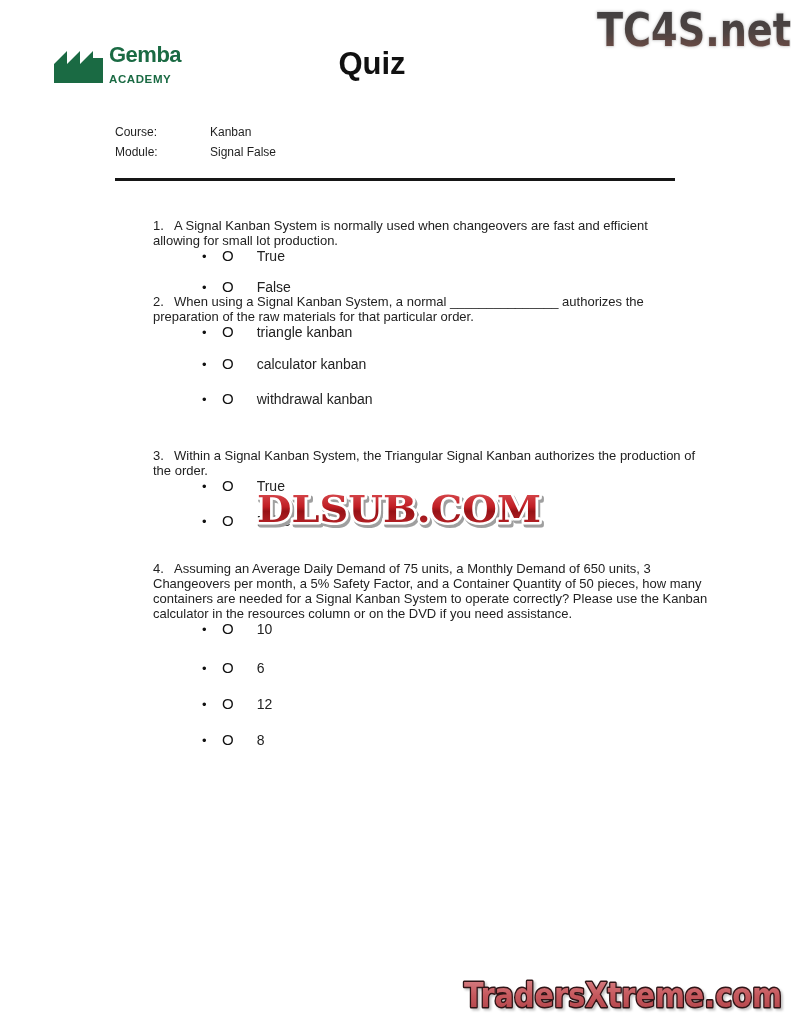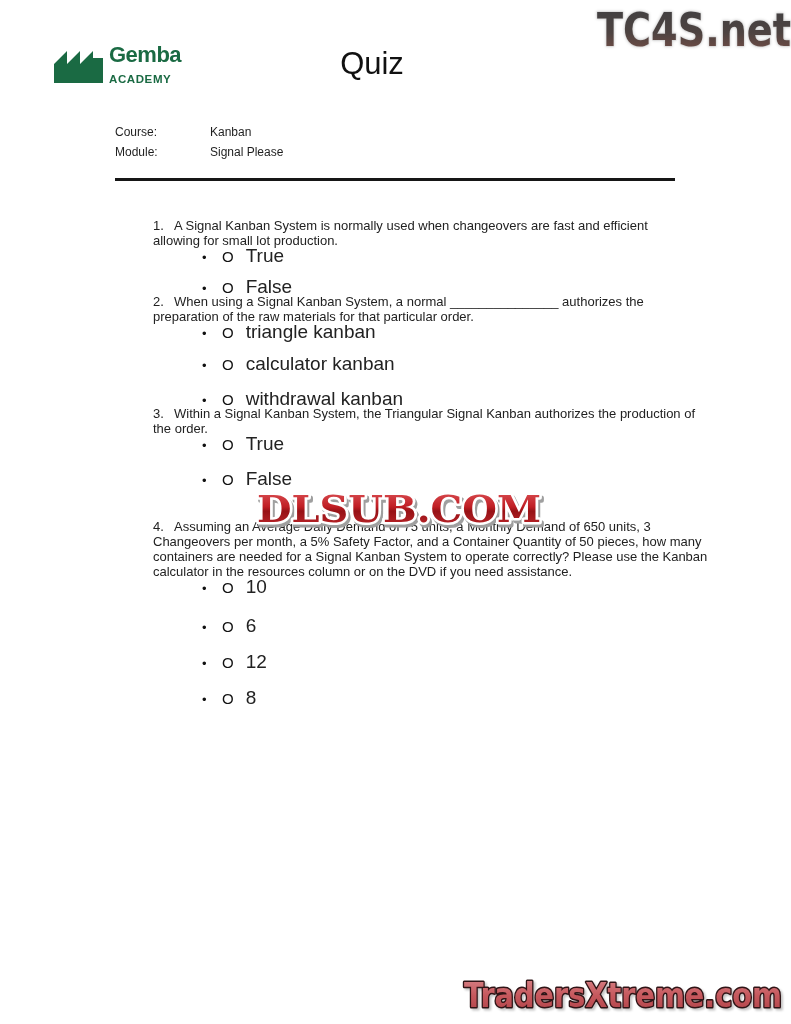--- a/index.html
+++ b/index.html
@@ -15,48 +15,48 @@
 
   
   .logo { position: absolute; left: 52px; top: 44px; display: flex; align-items: center; }
   .logo-icon { width: 53px; height: 40px; display: block; }
   .logo-text { margin-left: 4px; line-height: 1; }
   .logo-brand { font-size: 22px; font-weight: bold; color: #1a6a43; letter-spacing: -0.5px; display: block; }
   .logo-sub { font-size: 11.5px; font-weight: bold; color: #1a6a43; letter-spacing: 0.6px; display: block; margin-top: 8px; }
 
   .page-title {
     position: absolute; left: 0; top: 46px; width: 744px;
-    text-align: center; font-size: 31px; font-weight: normal; color: #111;
+    text-align: center; font-size: 31px; font-weight: bold; color: #111;
   }
 
   .meta { position: absolute; left: 115px; top: 122px; font-size: 12px; color: #1f1f1f; }
   .meta-row { display: flex; line-height: 20px; }
   .meta-label { width: 95px; }
 
   .rule { position: absolute; left: 115px; top: 178px; width: 560px; height: 3px; background: #161616; }
 
   
   .content { position: absolute; left: 0; top: 0; width: 791px; padding-left: 12px; }
   .q-text { margin: 0 0 0 141px; width: 545px; font-size: 13px; line-height: 15px; color: #222; }
   .q-num { display: inline-block; width: 21px; }
   .option { display: flex; align-items: baseline; margin-left: 190px; height: 15px; }
   .opt-bullet { width: 8px; font-size: 13px; line-height: 15px; color: #111; }
   .opt-marker { margin-left: 12px; font-size: 15px; line-height: 15px; color: #111; }
-  .opt-label { margin-left: 12px; font-size: 19px; line-height: 15px; color: #222; }
+  .opt-label { margin-left: 23px; font-size: 14px; line-height: 15px; color: #222; }
 
   .q1 .q-text { margin-top: 218px; }
   .q1 .option:nth-of-type(2) { margin-top: 16px; }
   .q1 .option:nth-of-type(3) { margin-top: 20px; }
 
   .q2 .q-text { }
   .q2 .option:nth-of-type(2) { margin-top: 17px; }
   .q2 .option:nth-of-type(3) { margin-top: 20px; }
   .q2 .option:nth-of-type(4) { margin-top: 20px; }
 
-  .q3 .q-text { }
+  .q3 .q-text { margin-top: 42px; }
   .q3 .option:nth-of-type(2) { margin-top: 20px; }
   .q3 .option:nth-of-type(3) { margin-top: 19px; }
 
   .q4 .q-text { margin-top: 33px; width: 562px; }
   .q4 .option:nth-of-type(2) { margin-top: 24px; }
   .q4 .option:nth-of-type(3) { margin-top: 21px; }
   .q4 .option:nth-of-type(4) { margin-top: 21px; }
   .q4 .option:nth-of-type(5) { margin-top: 21px; }
 
   
@@ -97,21 +97,21 @@
 
   <div class="page-title">Quiz</div>
 
   <div class="meta">
     <div class="meta-row">
       <span class="meta-label">Course:</span>
       <span>Kanban</span>
     </div>
     <div class="meta-row">
       <span class="meta-label">Module:</span>
-      <span>Signal Please</span>
+      <span>Signal False</span>
     </div>
   </div>
 
   <div class="rule"></div>
 
   <div class="content">
 
     <div class="question q1">
       <p class="q-text"><span class="q-num">1.</span><span>A Signal Kanban System is normally used when changeovers are fast and efficient allowing for small lot production.</span></p>
       <div class="option">

